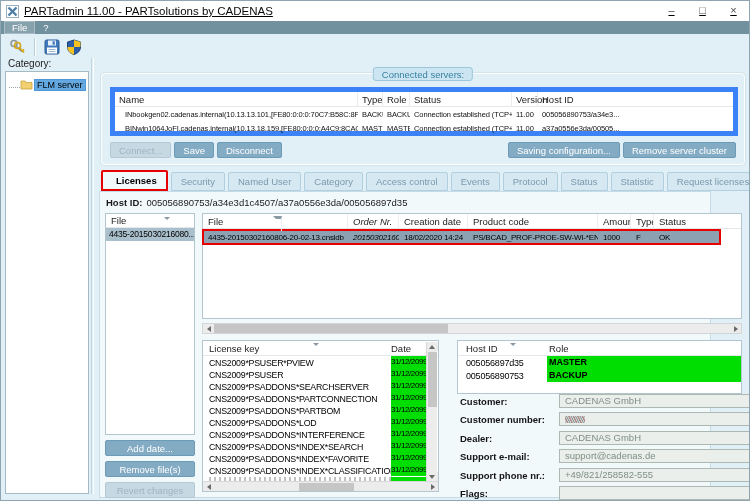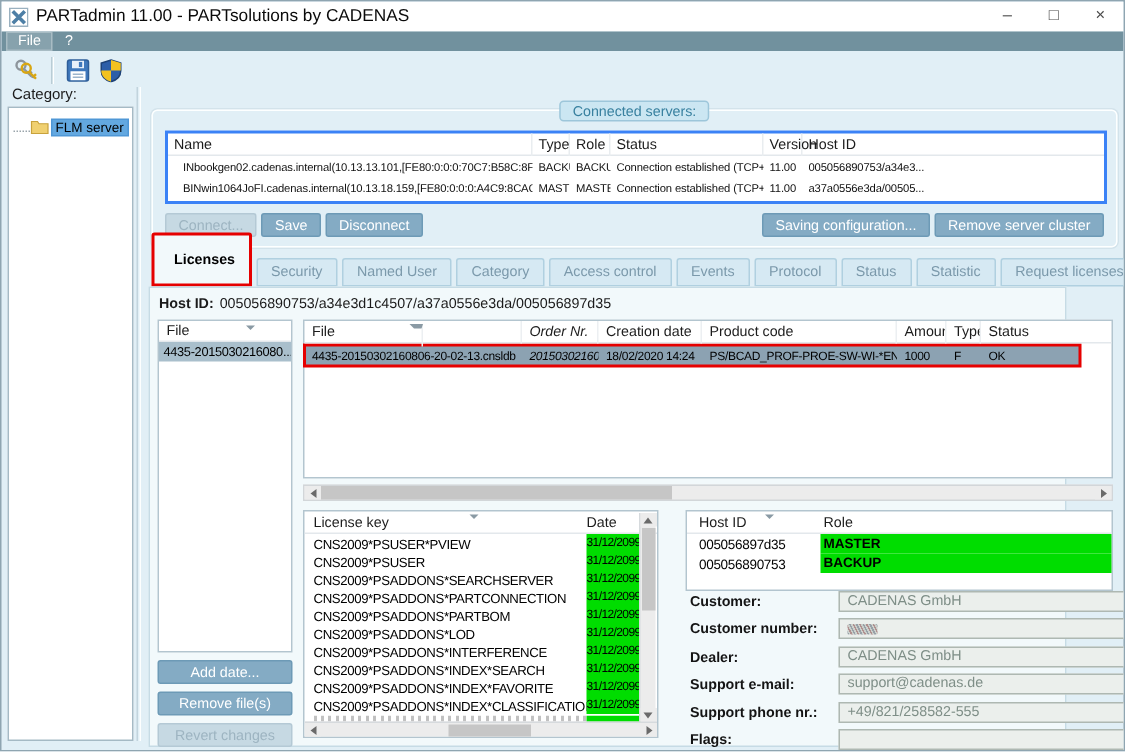--- a/index.html
+++ b/index.html
@@ -1,21 +1,21 @@
 <!DOCTYPE html>
 <html><head>
 <meta charset="utf-8">
 <style>
   * { box-sizing: border-box; margin: 0; padding: 0; }
   html,body { width:750px; height:501px; }
   body { font-family:"Liberation Sans", sans-serif; background:#fff; }
   .window { position:relative; width:750px; height:501px; border:1px solid #8fa5b1; background:#e1eff6; overflow:hidden; }
 
   
-  .titlebar { position:absolute; top:0; left:0; right:0; height:20px; background:#fff; display:flex; align-items:center; padding-left:4px; }
+  .titlebar { position:absolute; top:0; left:0; right:0; height:20px; background:#fff; display:flex; align-items:center; padding-left:4px;text-decoration:underline; }
   .title-text { font-size:11.5px; color:#0a0a0a; margin-left:5px; }
   .win-controls { margin-left:auto; display:flex; height:20px; }
   .win-btn { width:31px; height:20px; text-align:center; line-height:19px; font-size:11px; color:#4a4a4a; }
 
   
   .menubar { position:absolute; top:20px; left:0; right:0; height:13px; background:#71919e; display:flex; align-items:center; padding-left:3px; }
   .menu-item { color:#fff; font-size:9.5px; padding:0 8px; height:13px; line-height:13px; }
   .menu-item.focused { background:rgba(255,255,255,.16); box-shadow:inset 0 0 0 1px rgba(255,255,255,.28); }
 
   
@@ -27,38 +27,38 @@
   .sidebar-label { position:absolute; left:7px; top:57px; font-size:10px; color:#1c1c1c; }
   .tree { position:absolute; left:4px; top:70px; width:84px; height:423px; background:#fff; border:1px solid #a5bac5; }
   .tree-item { display:flex; align-items:center; margin:6px 0 0 3px; height:13px; }
   .tree-dots { width:11px; height:13px; border-bottom:1px dotted #9aa5ab; margin-bottom:6px; }
   .tree-label { font-size:9px; color:#000; background:#63a8e0; box-shadow:0 0 0 1px #4f97d6; padding:0 2px; margin-left:2px; white-space:nowrap; overflow:hidden; }
   .splitter { position:absolute; left:90px; top:57px; width:3px; height:436px; border-left:1px solid #c2d4dd; border-right:1px solid #fdffff; }
 
   
   .groupbox { position:absolute; left:100px; top:72px; width:644px; height:92px; border:1px solid #fdffff; border-radius:4px; box-shadow:0 0 0 1px #d3e3eb; }
   .legend { position:absolute; top:-7px; left:50%; transform:translateX(-50%); background:#cbe6f2; border:1px solid #9dc6da; border-radius:3px; font-size:9.5px; color:#38809f; padding:0 8px; height:14px; line-height:13px; white-space:nowrap; }
-  .srv-table { position:absolute; left:8px; top:13px; width:628px; height:49px; background:#fff; border:2px solid #3b82f6; }
+  .srv-table { position:absolute; left:8px; top:13px; width:628px; height:49px; background:#fff; border:5px solid #3b82f6; }
   .srv-header { display:flex; height:15px; align-items:center; border-bottom:1px solid #e3e8ec; font-size:9.5px; color:#1c1c1c; }
   .srv-header span { border-right:1px solid #e9edf0; height:15px; line-height:15px; padding-left:4px; }
   .c-name{width:243px;} .c-type{width:25px;} .c-role{width:27px;} .c-status{width:102px;} .c-version{width:26px;} .c-host{flex:1;}
   .srv-row { display:flex; height:14px; align-items:center; font-size:7.5px; color:#101010; letter-spacing:-0.1px; }
   .srv-row span { padding-left:4px; white-space:nowrap; overflow:hidden; }
   .srv-row .c-name { padding-left:10px; }
 
   
   .btn { height:16px; font-size:9.5px; color:#fff; background:#84abc4; border:1px solid #6d9ab6; border-radius:2px; padding:0 8px; display:inline-flex; align-items:center; white-space:nowrap; }
   .btn.disabled { background:#c6d9e3; color:#9db4c1; border-color:#b4c9d5; }
   .gb-btns-left { position:absolute; left:8px; top:68px; display:flex; gap:3px; }
   .gb-btns-right { position:absolute; right:8px; top:68px; display:flex; gap:3px; }
 
   
   .tabs { position:absolute; left:100px; top:170px; height:20px; display:flex; gap:3px; align-items:flex-end; }
   .tab { background:#d6e9f3; border:1px solid #b0d0e0; border-radius:2px 2px 0 0; color:#7b99ab; font-size:9.5px; padding:0 9px; height:19px; display:flex; align-items:center; white-space:nowrap; }
-  .tab.active { background:#f2f9fb; color:#000; font-weight:bold; border:2px solid #e60000; height:36px;padding-left:13px; }
+  .tab.active { background:#f2f9fb; color:#000; font-weight:bold; border:2px solid #e60000; height:21px;padding-left:13px; }
 
   
   .content { position:absolute; left:98px; top:190px; width:612px; height:307px; background:#f2f9fb; border:1px solid #c6dbe5; }
   .hostid-line { position:absolute; left:6px; top:5px; font-size:9.5px; color:#1a1a1a; }
   .hostid-line b { margin-right:4px; }
 
   .panel { background:#fff; border:1px solid #b3c5cf; position:absolute; }
   .filelist { left:5px; top:21px; width:90px; height:222px; }
   .list-header { height:14px; line-height:14px; font-size:9.5px; color:#1c1c1c; padding-left:5px; border-bottom:1px solid #e3e8ec; position:relative; }
   .sort-caret { position:absolute; top:2px; width:0; height:0; border-left:3px solid transparent; border-right:3px solid transparent; border-top:3px solid #8a9aa4; }

